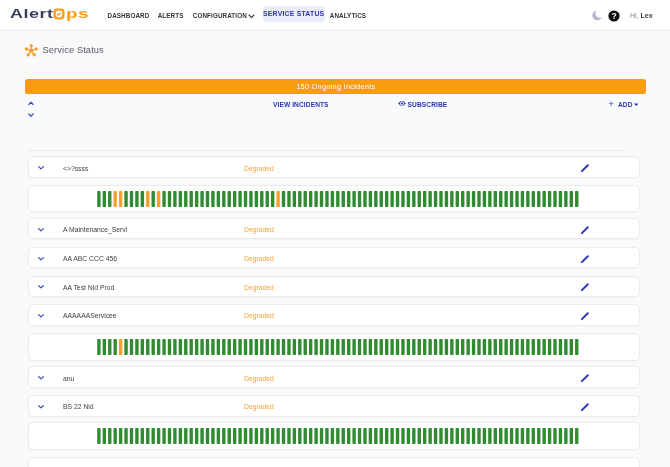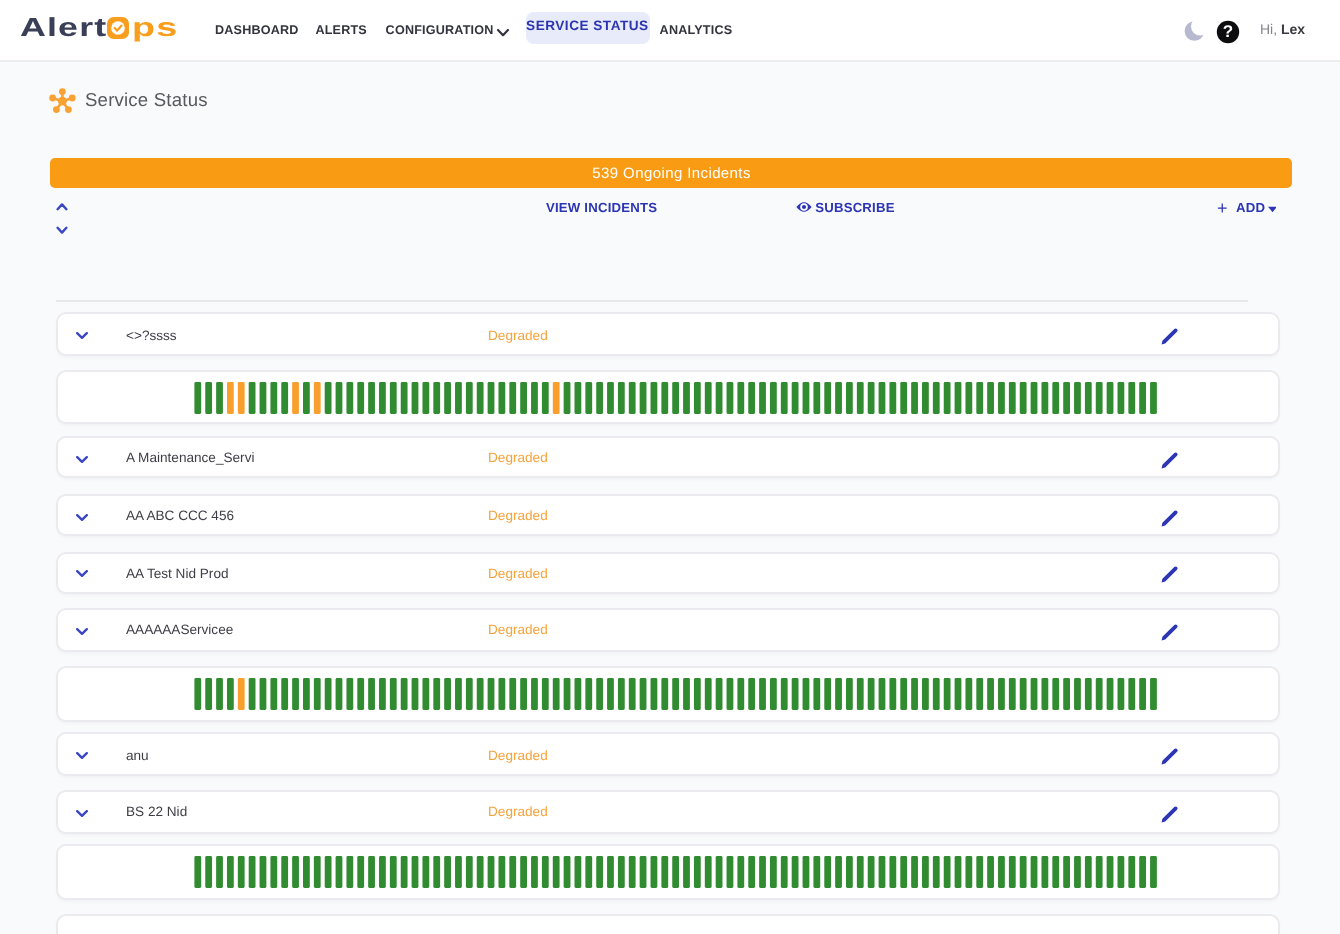--- a/index.html
+++ b/index.html
@@ -65,21 +65,21 @@
     <circle cx="7.2" cy="1.8" r="1.7"></circle>
     <circle cx="12.1" cy="5.0" r="1.7"></circle>
     <circle cx="10.2" cy="10.8" r="1.7"></circle>
     <circle cx="4.2" cy="10.8" r="1.7"></circle>
     <circle cx="2.3" cy="5.0" r="1.7"></circle>
   </g>
 </svg>
 <span class="abs" style="left:42.5px;top:44.8px;font-size:9.3px;color:#58585e;letter-spacing:0.1px">Service Status</span>
 
 <div class="abs" style="left:25.3px;top:79px;width:621px;height:14.6px;background:#f99c14;border-radius:2.5px">
-  <div style="text-align:center;margin-top:3.4px;font-size:7.5px;color:#fff;letter-spacing:0.2px">539 Ongoing Incidents</div>
+  <div style="text-align:center;margin-top:3.4px;font-size:7.5px;color:#fff;letter-spacing:0.2px">150 Ongoing Incidents</div>
 </div>
 
 <svg class="abs" style="left:28px;top:101.3px" width="6" height="4.5" viewBox="0 0 6 4.5">
     <path d="M0.8 3.6 L3 1.2 L5.2 3.6" fill="none" stroke="#3a46c4" stroke-width="1.2" stroke-linecap="round" stroke-linejoin="round"></path>
   </svg>
 <svg class="abs" style="left:28px;top:113.4px" width="6" height="4.5" viewBox="0 0 6 4.5">
     <path d="M0.8 0.9 L3 3.3 L5.2 0.9" fill="none" stroke="#3a46c4" stroke-width="1.2" stroke-linecap="round" stroke-linejoin="round"></path>
   </svg>
 <span class="abs blue" style="left:273px;top:100.6px">VIEW INCIDENTS</span>
 <svg class="abs" style="left:397.5px;top:100.3px" width="8" height="7" viewBox="0 0 8 7">

